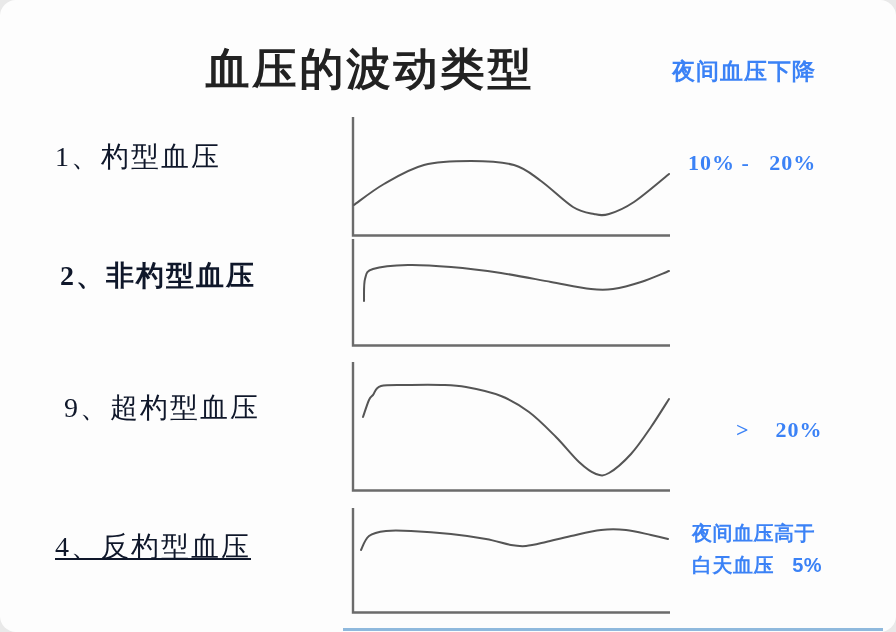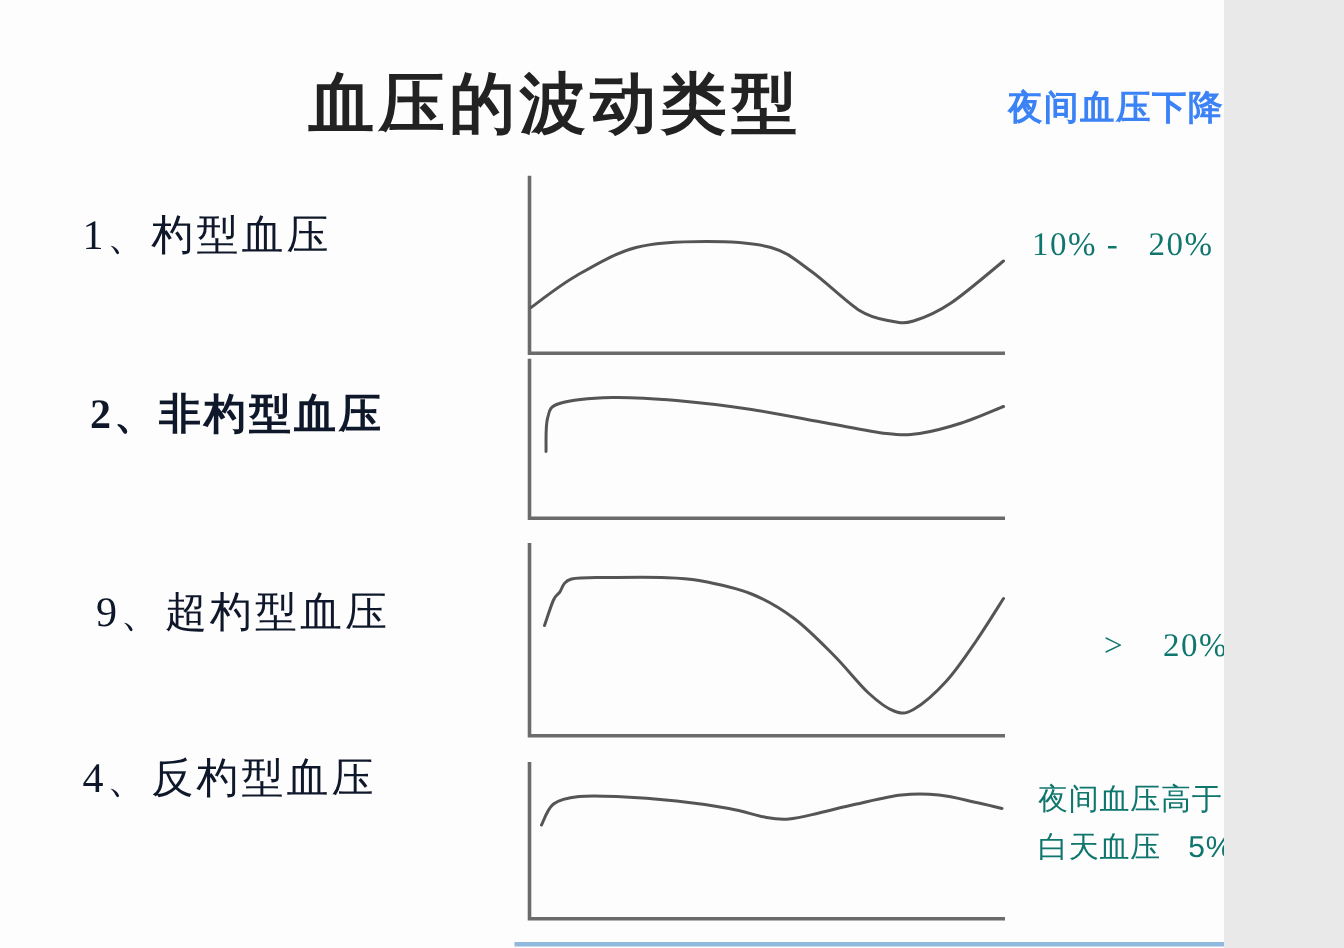--- a/index.html
+++ b/index.html
@@ -1,48 +1,49 @@
 <!DOCTYPE html>
 <html><head>
 <meta charset="utf-8">
 <style>
   html,body{margin:0;padding:0;background:#e9e9e9;}
   .page{
     position:relative;
-    width:816px;height:632px;
+    width:896px;height:632px;
     background:#fdfdfd;
     overflow:hidden;
     font-family:"Liberation Serif","DejaVu Serif",serif;
     color:#1f1f1f;
+    border-radius:16px;
   }
   .title{
     position:absolute;left:150px;top:40px;width:440px;
     font-size:44px;font-weight:600;letter-spacing:3px;
     text-align:center;color:#222;
   }
   .col-header{
     position:absolute;left:672px;top:56px;
     font-size:23px;font-weight:bold;letter-spacing:1px;color:#3b82f6;
   }
   .row-label{
     position:absolute;
     font-size:28px;letter-spacing:2px;color:#0f172a;
   }
   .row-label.r1{left:55px;top:138px;}
   .row-label.r2{left:60px;top:257px;font-weight:bold;}
   .row-label.r3{left:64px;top:389px;}
-  .row-label.r4{left:55px;top:500px;}
+  .row-label.r4{left:55px;top:528px;text-decoration:underline;}
   .chart{position:absolute;left:351px;display:block;}
   .chart.c1{top:117px;}
   .chart.c2{top:239px;}
   .chart.c3{top:362px;}
   .chart.c4{top:508px;}
   .value{
     position:absolute;
-    font-size:22px;font-weight:normal;color:#0f766e;
+    font-size:22px;font-weight:bold;color:#3b82f6;
     white-space:pre;letter-spacing:1px;
   }
   .value.v1{left:688px;top:150px;}
   .value.v2{left:720px;top:267px;}
   .value.v3{left:720px;top:417px;margin-left:16px;}
   .value.v4{
     left:692px;top:517px;font-size:20px;line-height:1.6;
     font-family:"Liberation Sans","DejaVu Sans",sans-serif;
     letter-spacing:0.5px;
   }

